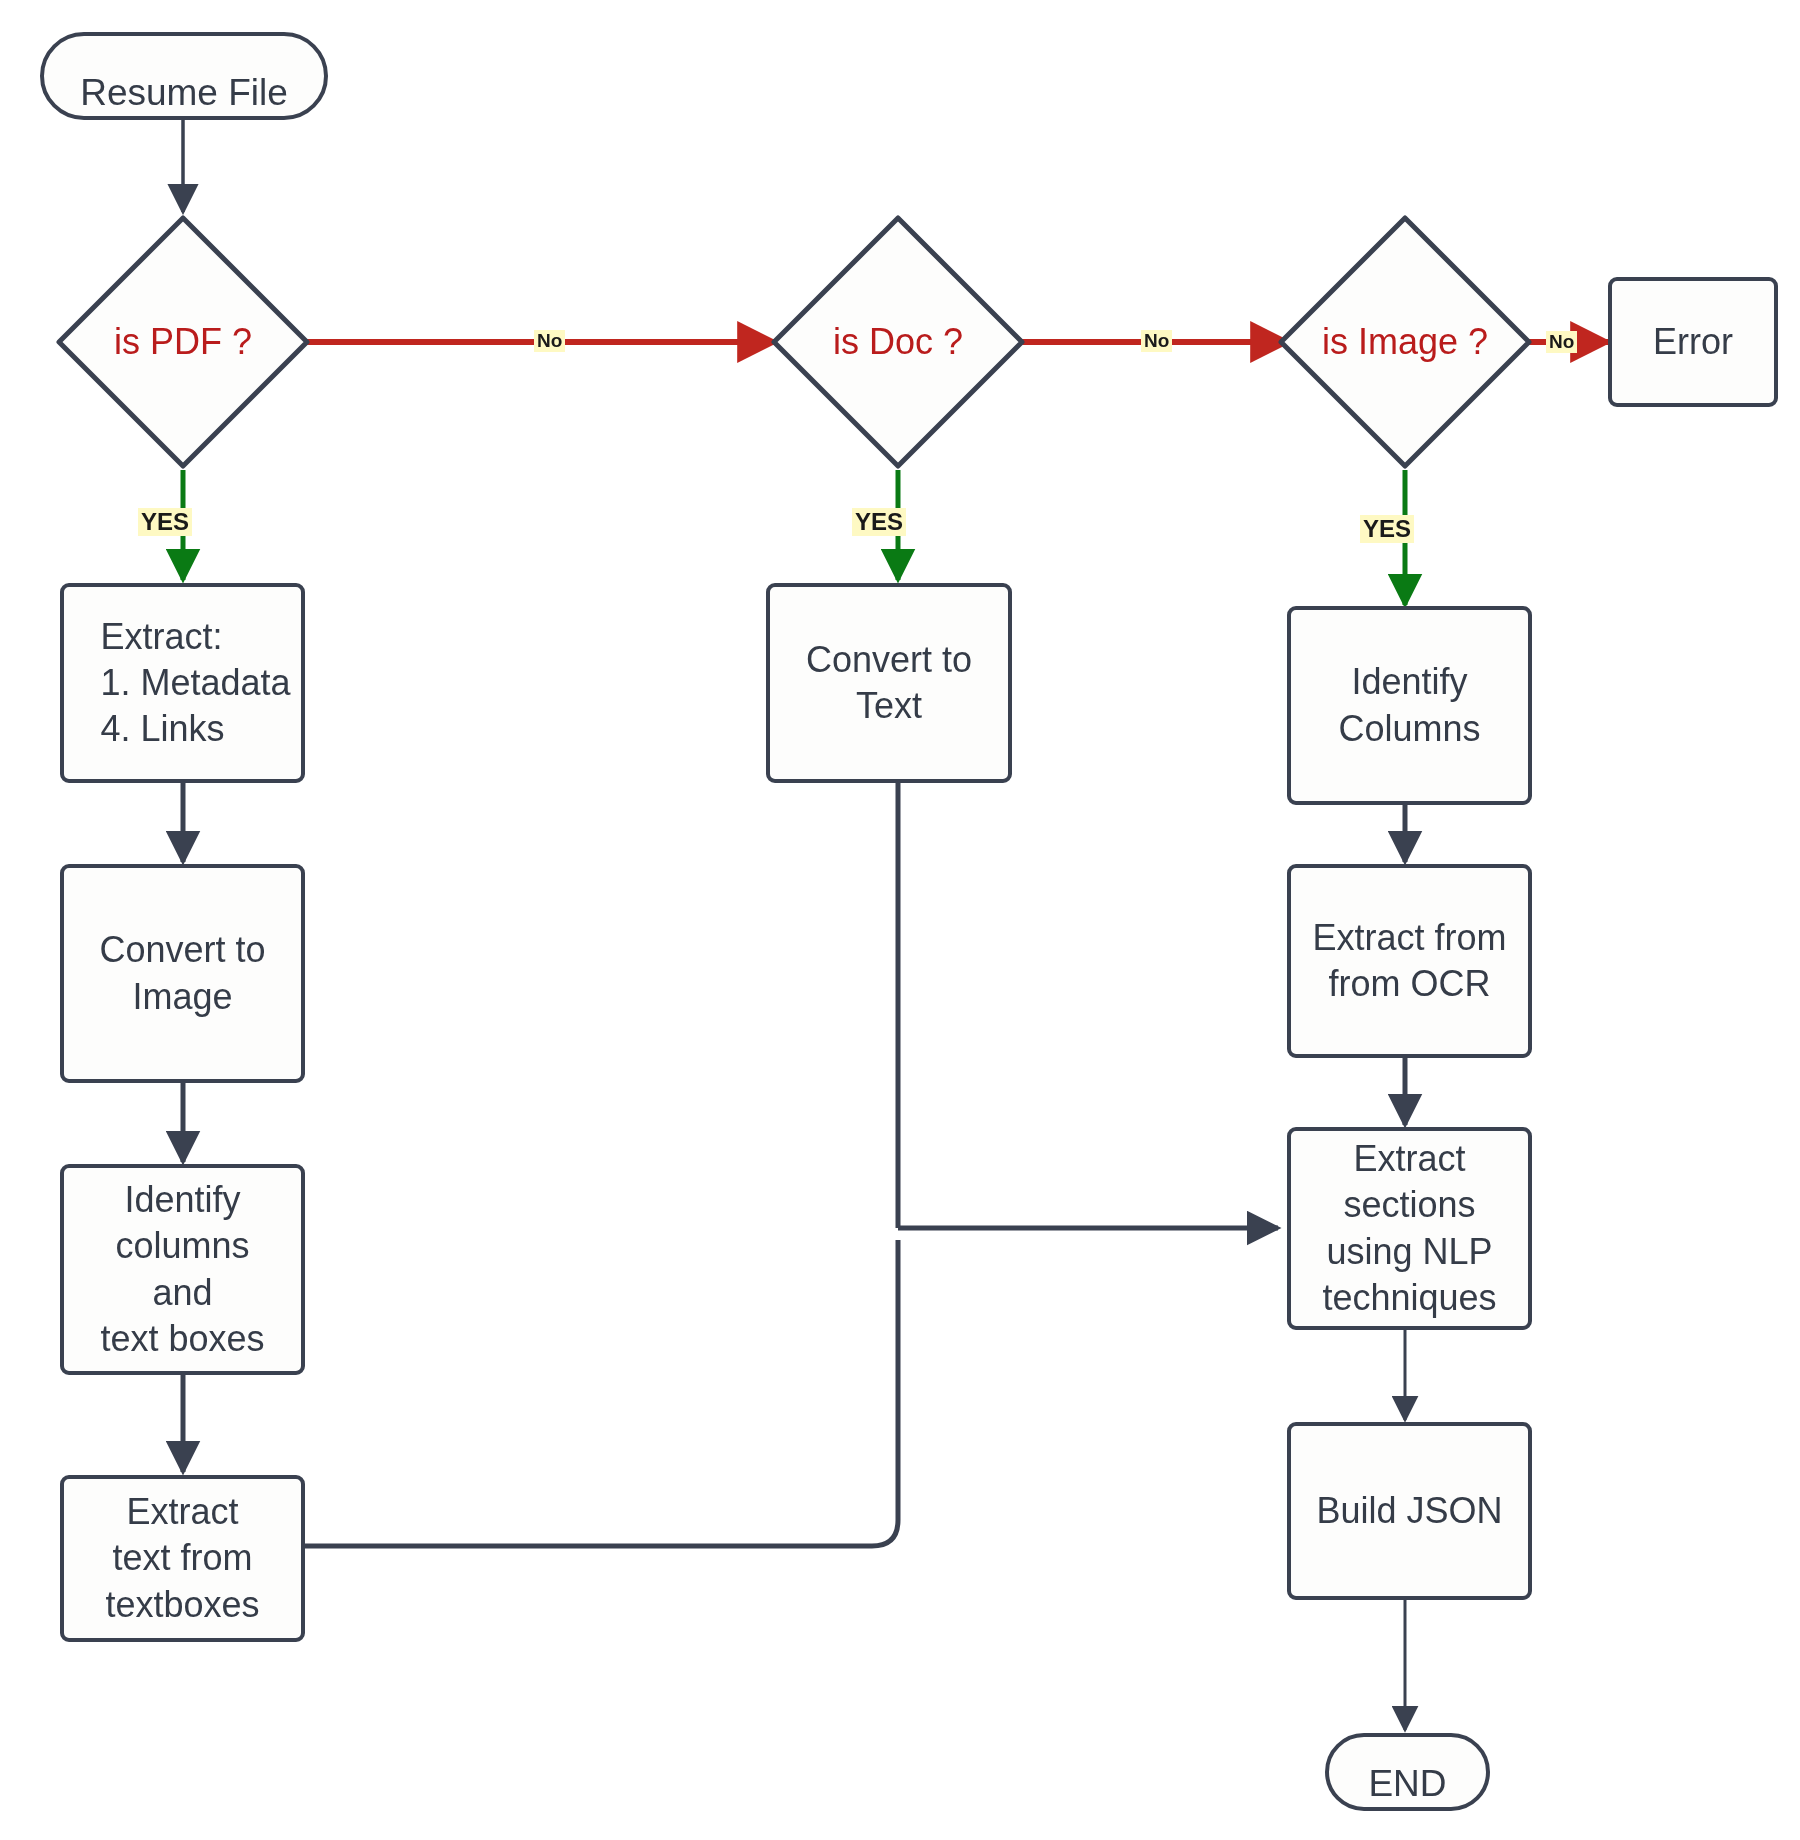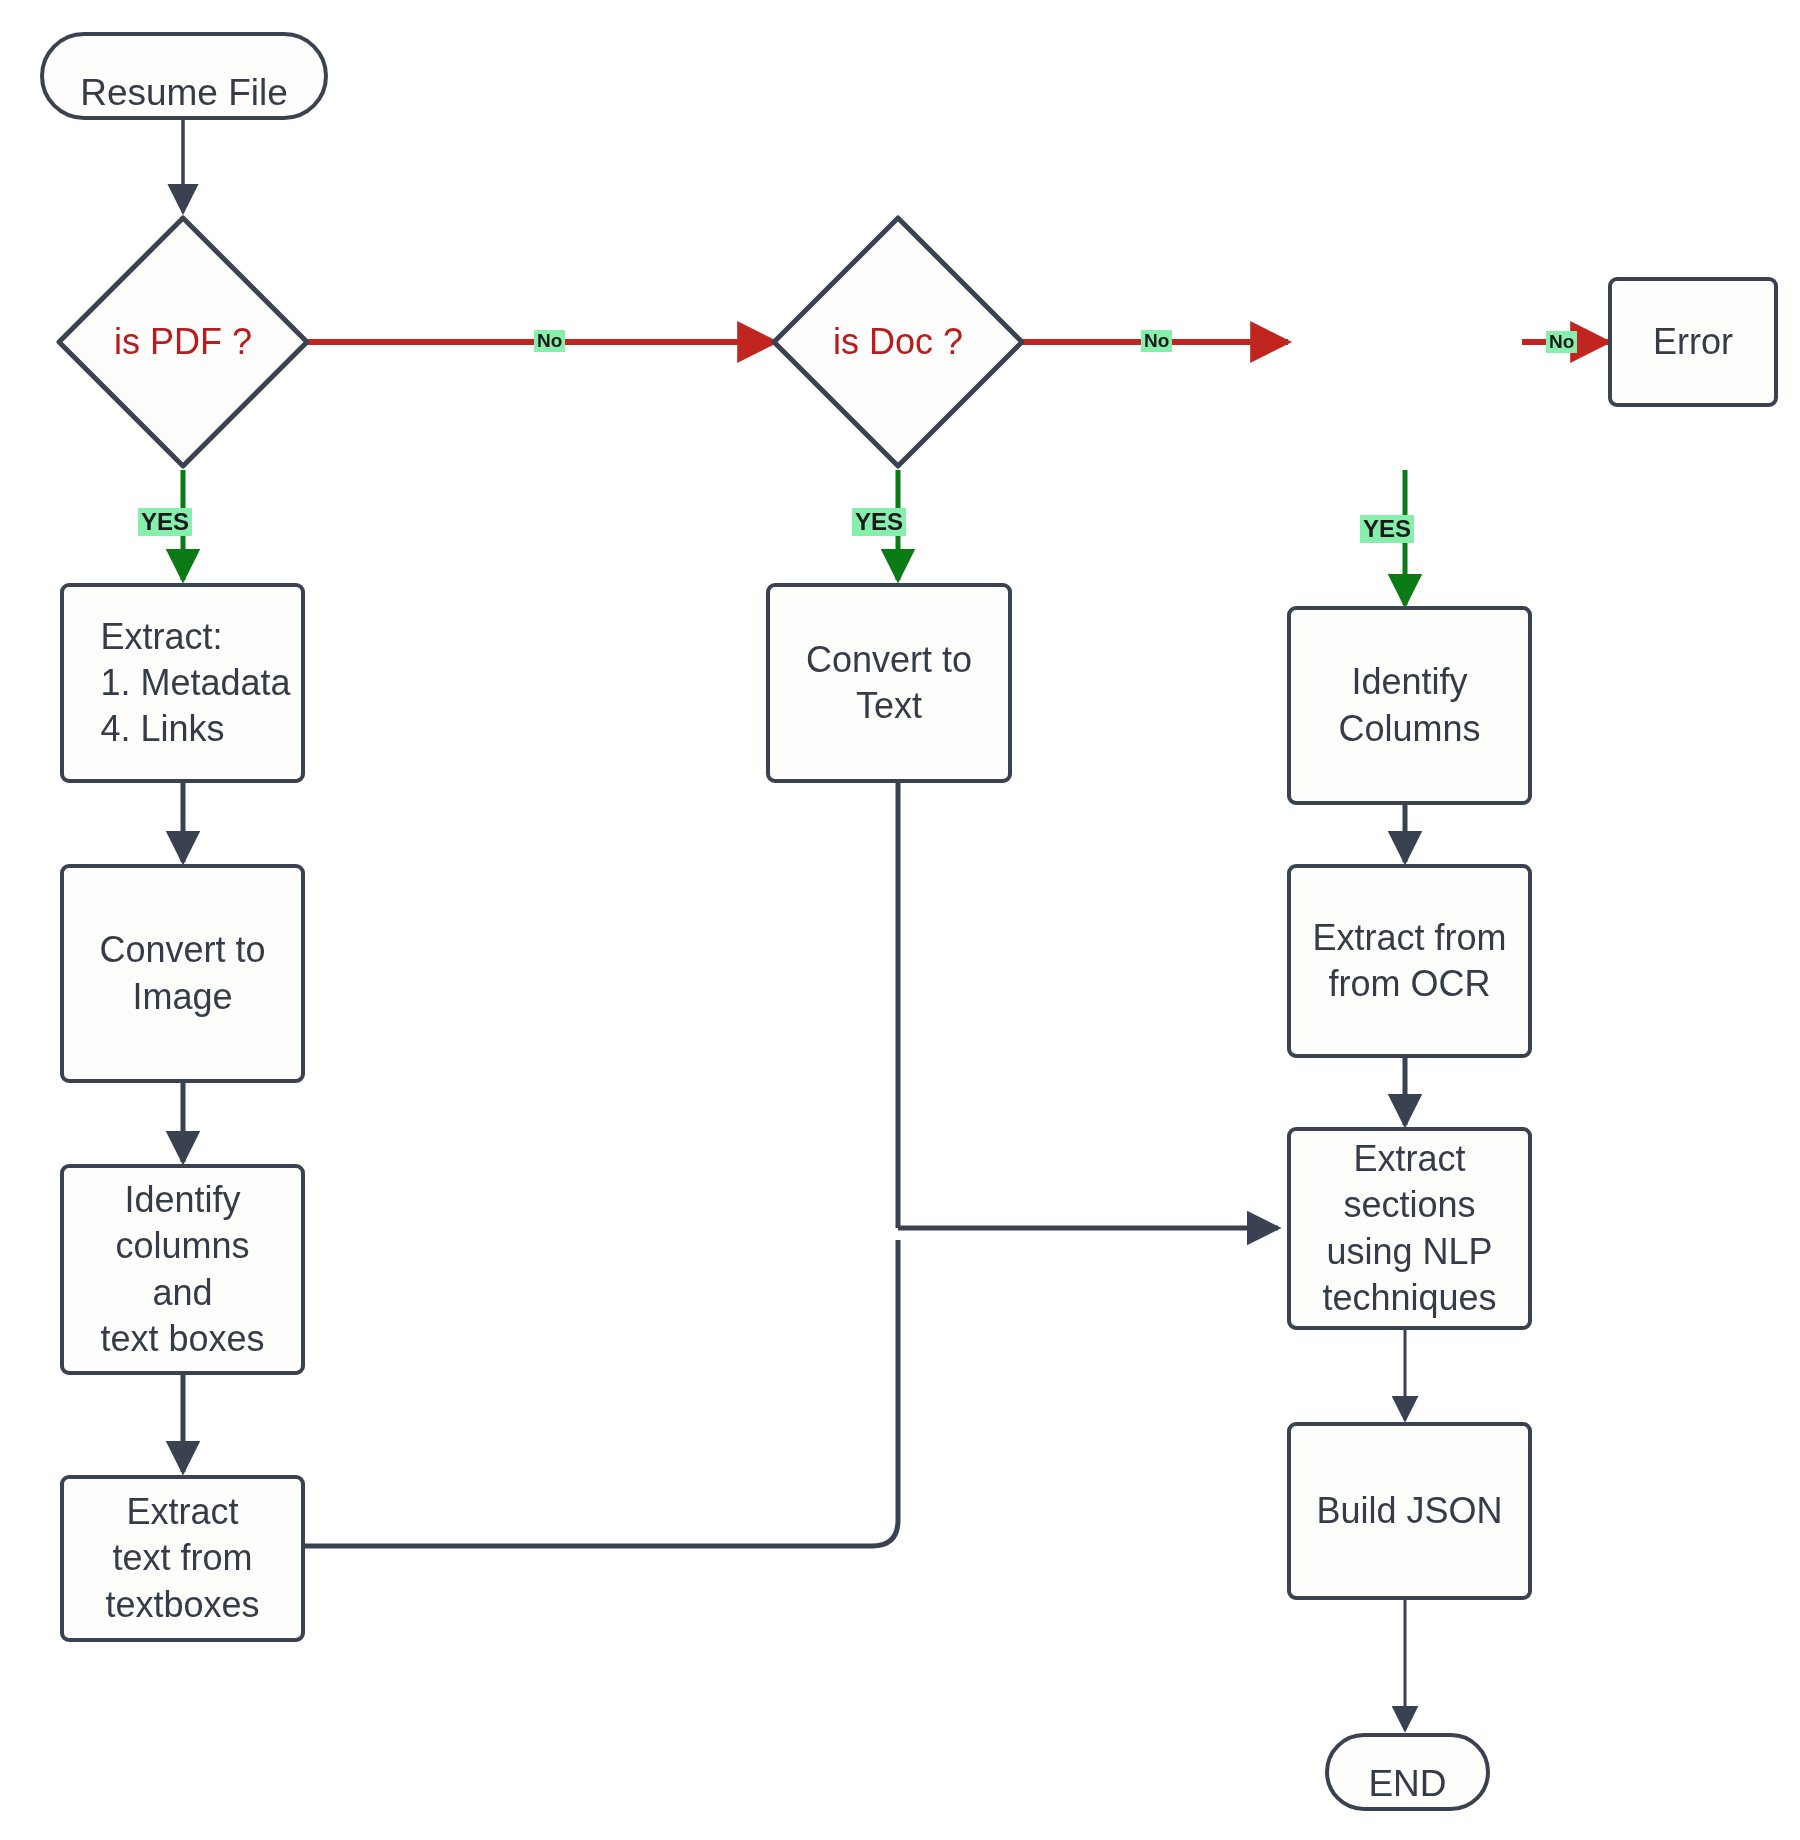--- a/index.html
+++ b/index.html
@@ -72,21 +72,21 @@
     justify-content: center;
     font-size: 36px;
     color: #b91c1c;
     pointer-events: none;
     text-align: center;
   }
   .edge-label {
     position: absolute;
     font-weight: bold;
     color: #1a1a1a;
-    background: #86efac;
+    background: #fef9c3;
     padding: 0 3px;
     white-space: nowrap;
     z-index: 4;
   }
   .edge-label.no {
     font-size: 19px;
   }
   .edge-label.yes {
     font-size: 24px;
   }
@@ -157,20 +157,26 @@
     <div class="diamond-label">is PDF ?</div>
   </div>
 
   <div class="diamond-wrap" style="left:768px; top:212px; width:260px; height:260px;">
     <svg width="260" height="260" viewBox="0 0 260 260">
       <polygon points="130,6 254,130 130,254 6,130" fill="#fdfdfc" stroke="#3a4150" stroke-width="5" stroke-linejoin="round"></polygon>
     </svg>
     <div class="diamond-label">is Doc ?</div>
   </div>
 
+  <div class="diamond-wrap" style="left:1275px; top:212px; width:260px; height:260px;">
+    <svg width="260" height="260" viewBox="0 0 260 260">
+      <polygon points="130,6 254,130 130,254 6,130" fill="#fdfdfc" stroke="#3a4150" stroke-width="5" stroke-linejoin="round"></polygon>
+    </svg>
+    <div class="diamond-label">is Image ?</div>
+  </div>
 
   <div class="node process" style="left:1608px; top:277px; width:170px; height:130px;">
     <span>Error</span>
   </div>
 
   <div class="node process leftalign" style="left:60px; top:583px; width:245px; height:200px;">
     <div>
       <div>Extract:</div>
       <div>1. Metadata</div>
       <div>4. Links</div>

